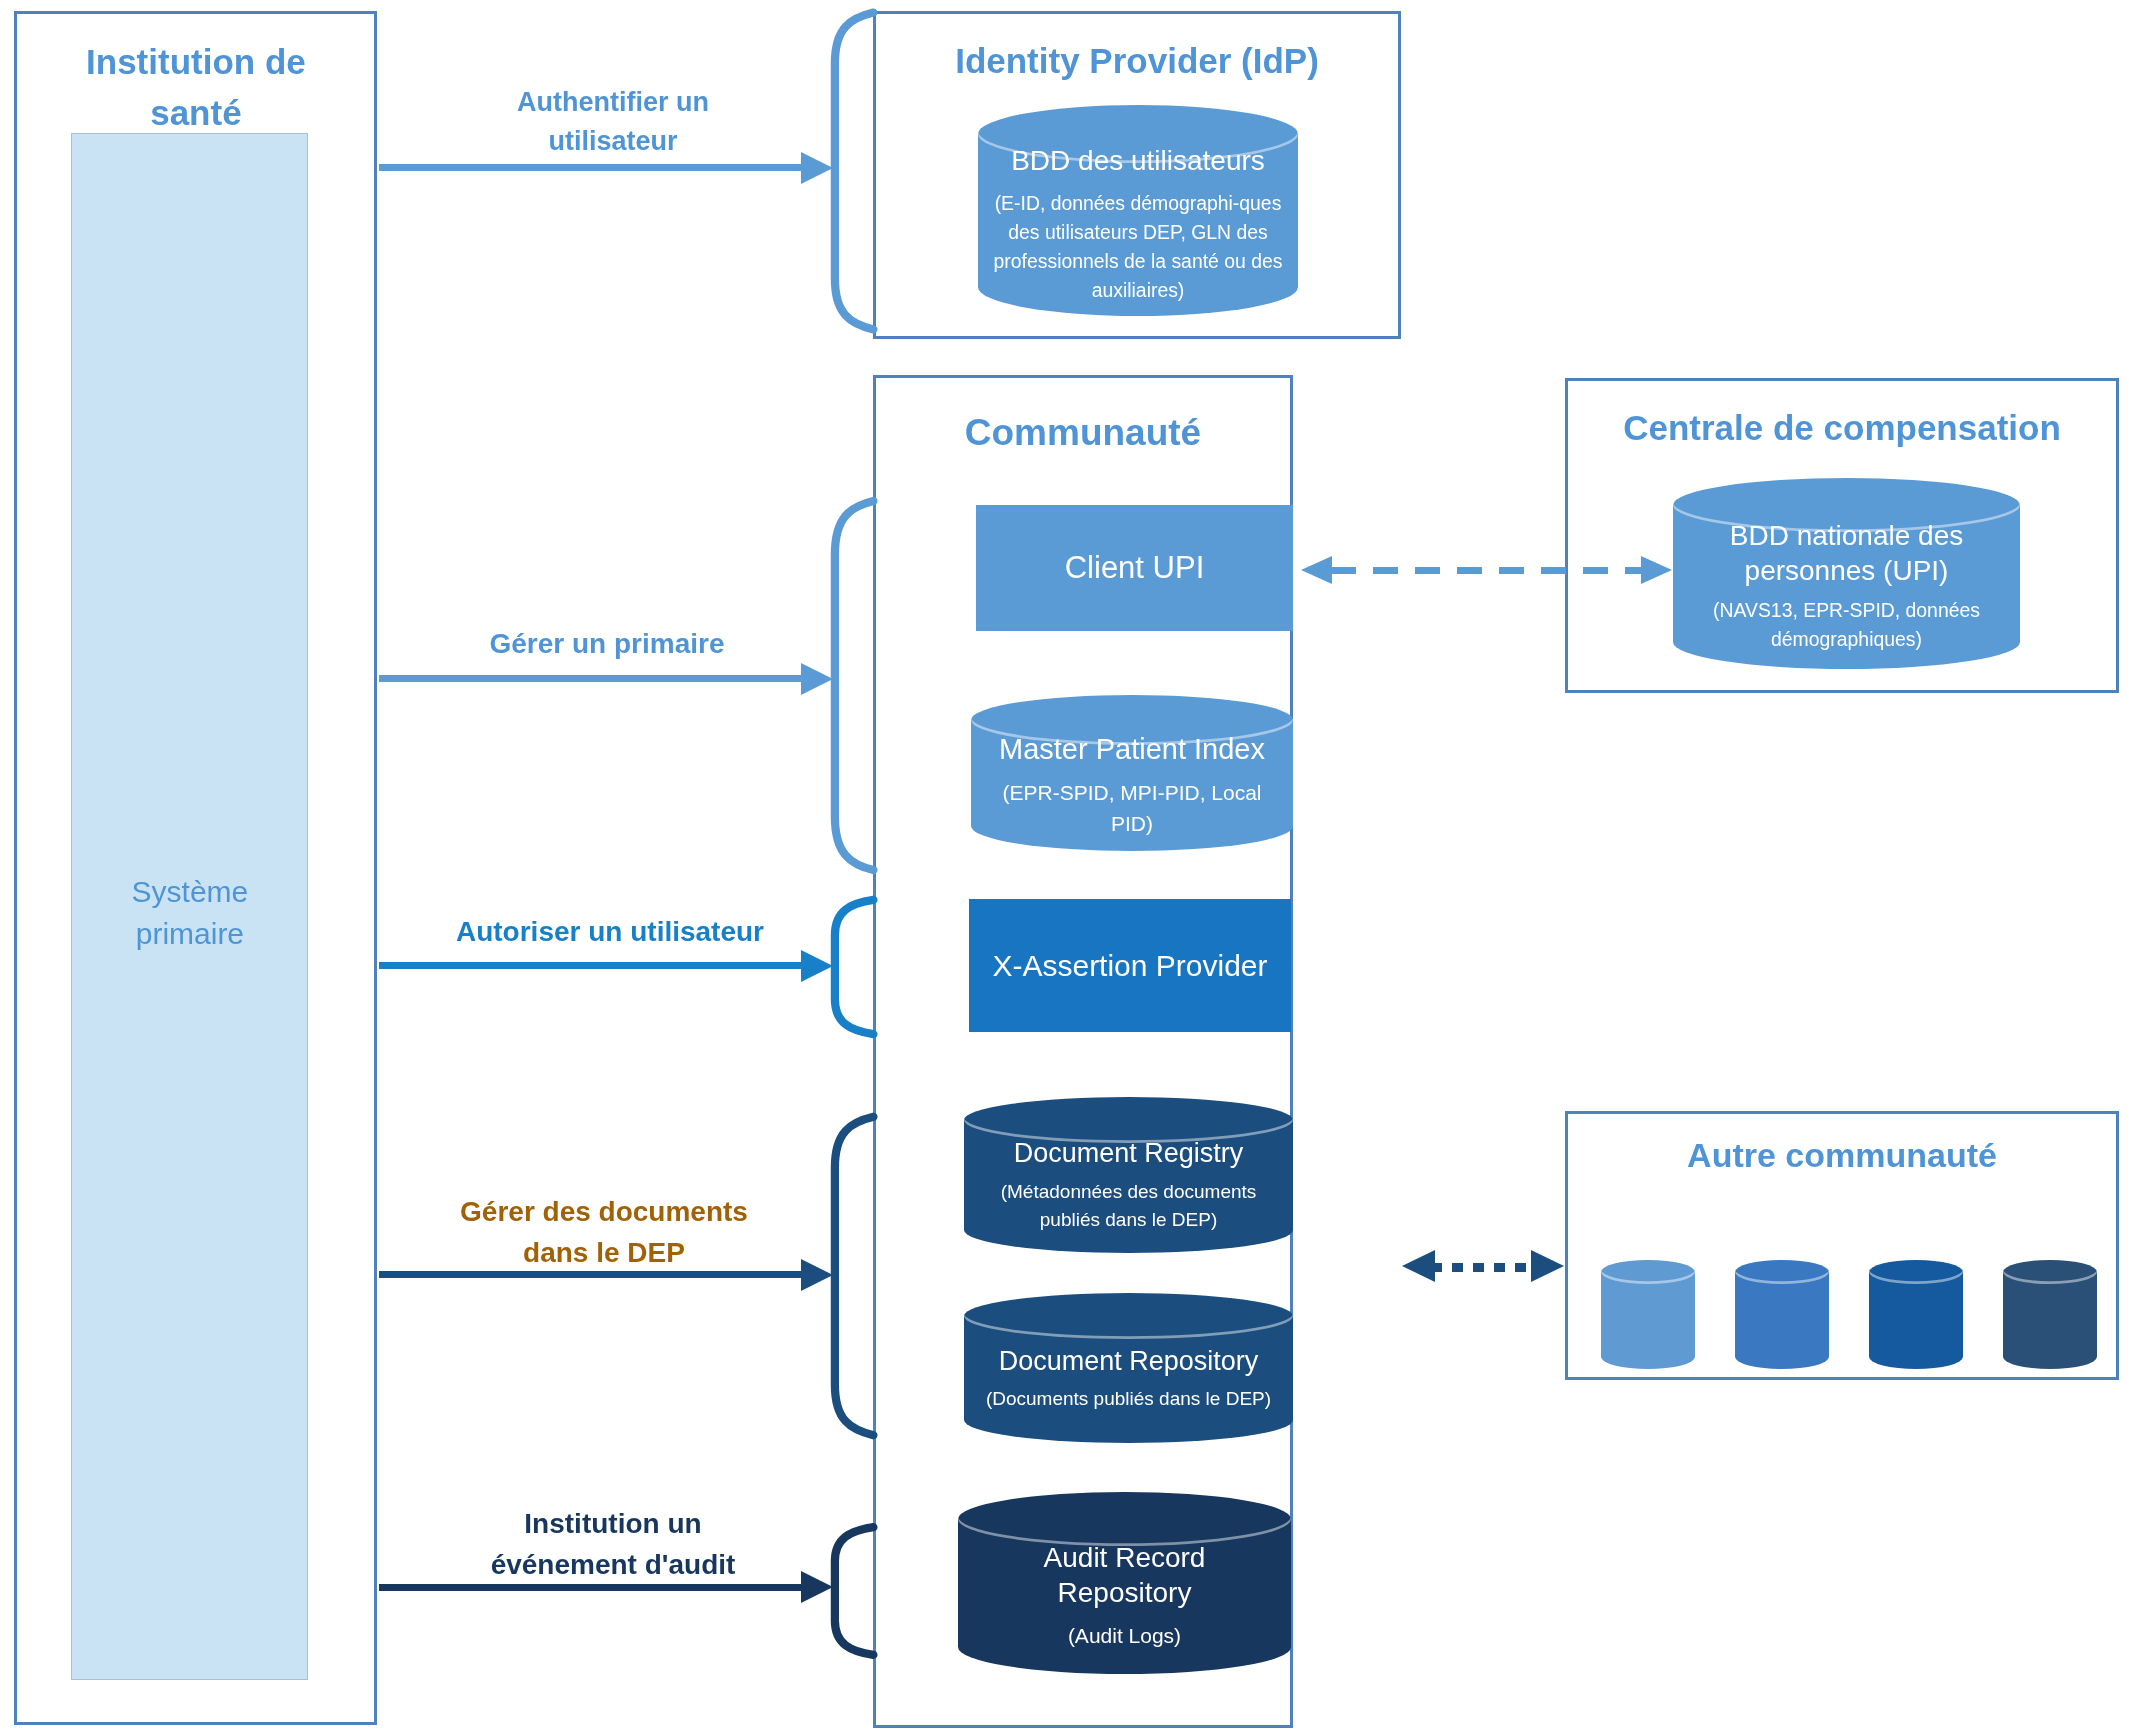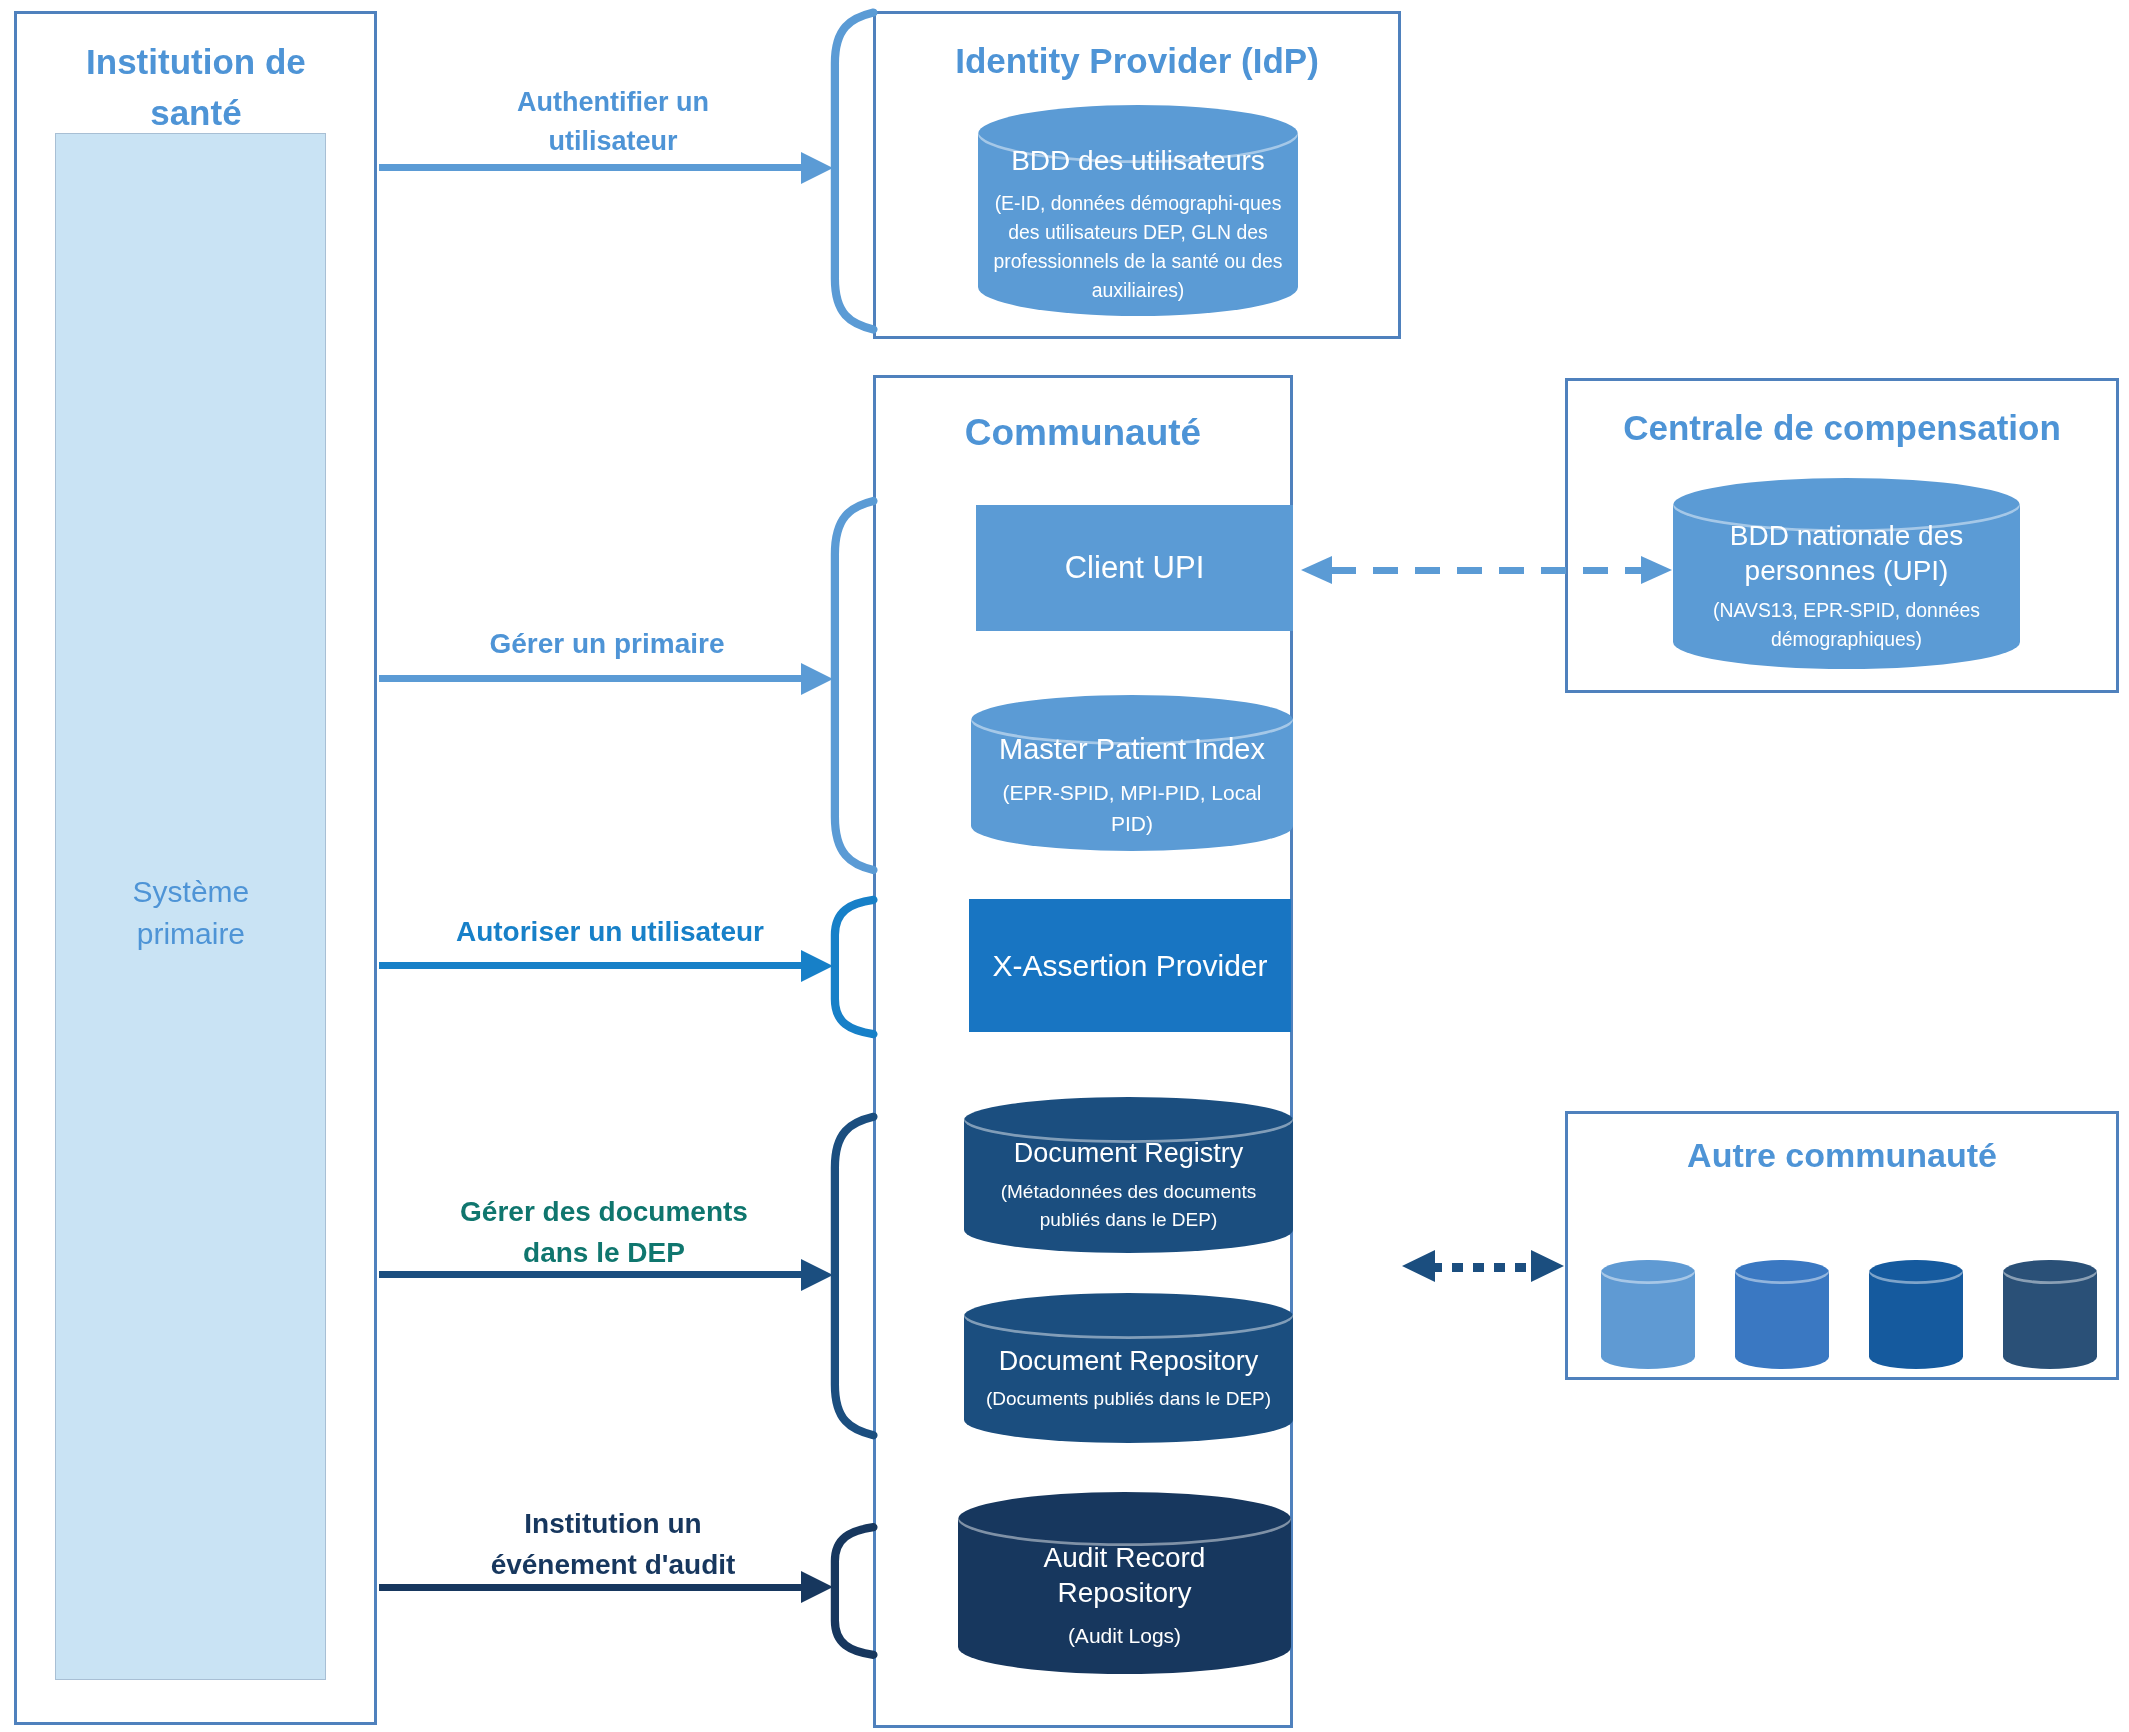--- a/index.html
+++ b/index.html
@@ -37,32 +37,32 @@
 
   .brace { position:absolute; z-index:1; }
 </style>
 </head>
 <body>
 
 <div class="canvas">
 
   <div class="box" style="left:14.4px; top:11px; width:363px; height:1714px;">
     <div class="box-title" style="margin:23px auto 0; width:233px; font-size:35px; line-height:1.45;">Institution de santé</div>
-    <div style="position:absolute; left:38px; top:119px; width:271px; height:1547px;
+    <div style="position:absolute; left:54px; top:119px; width:237px; height:1547px;
                 background:#C9E3F4; border:1.7px solid #A8BFD4; box-sizing:border-box;">
       <div style="position:absolute; top:737px; left:0; width:100%; text-align:center;
                   color:#4E94D6; font-size:30px; line-height:1.4;
                   padding:0 50px; box-sizing:border-box;">Système primaire</div>
     </div>
   </div>
 
   <div class="flow-label" style="left:491px; top:83px; width:244px; font-size:27px; color:#4E94D6;">Authentifier un utilisateur</div>
   <div class="flow-label" style="left:463px; top:624px; width:288px; font-size:28px; color:#4E94D6;">Gérer un primaire</div>
   <div class="flow-label" style="left:449px; top:912px; width:322px; font-size:28px; color:#1780C8;">Autoriser un utilisateur</div>
-  <div class="flow-label" style="left:460px; top:1192px; width:288px; font-size:28px; color:#0f766e;">Gérer des documents dans le DEP</div>
+  <div class="flow-label" style="left:460px; top:1192px; width:288px; font-size:28px; color:#a16207;">Gérer des documents dans le DEP</div>
   <div class="flow-label" style="left:488px; top:1504px; width:250px; font-size:28px; color:#17375E;">Institution un événement d'audit</div>
 
   <div class="shaft" style="left:379px; top:164px; width:423px; height:7.2px; background:#5B9BD5;"></div>
   <div class="head-right" style="left:801px; top:152px; border-top:16px solid transparent; border-bottom:16px solid transparent; border-left:32px solid #5B9BD5;"></div>
 
   <div class="shaft" style="left:379px; top:675px; width:423px; height:7.2px; background:#5B9BD5;"></div>
   <div class="head-right" style="left:801px; top:663px; border-top:16px solid transparent; border-bottom:16px solid transparent; border-left:32px solid #5B9BD5;"></div>
 
   <div class="shaft" style="left:379px; top:962px; width:423px; height:7.2px; background:#1780C8;"></div>
   <div class="head-right" style="left:801px; top:950px; border-top:16px solid transparent; border-bottom:16px solid transparent; border-left:32px solid #1780C8;"></div>

